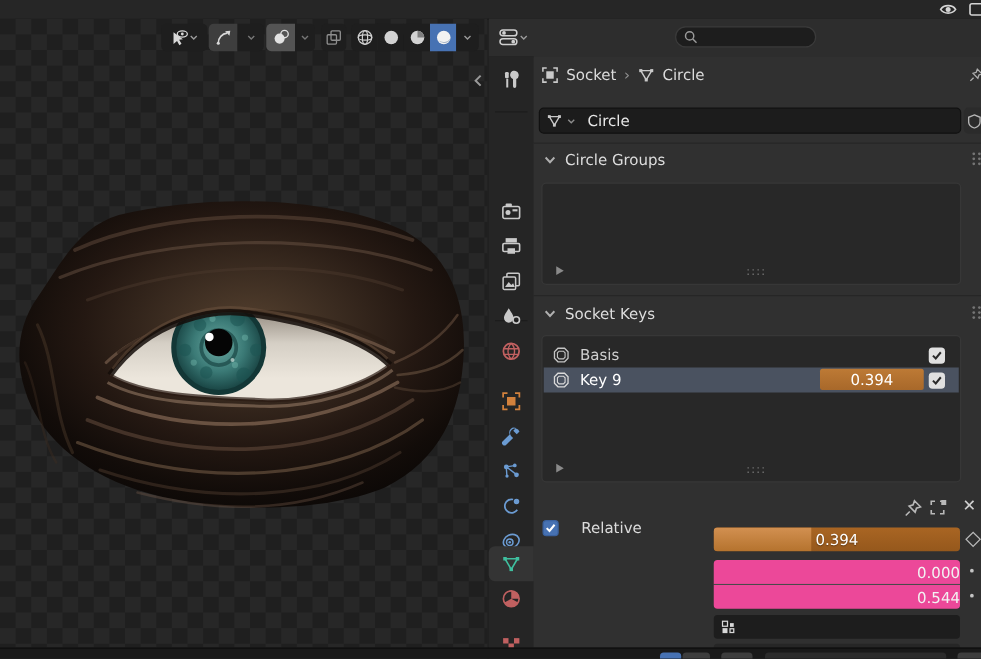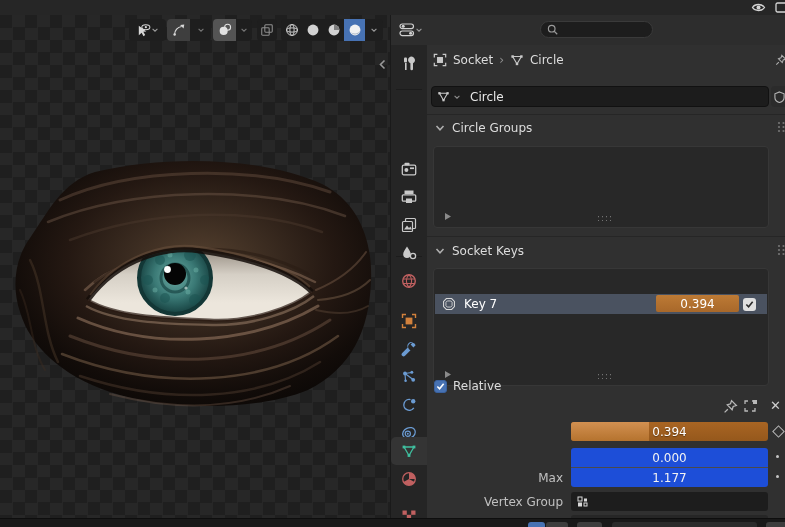--- a/index.html
+++ b/index.html
@@ -26,21 +26,21 @@
   .pbody{left:427px;top:45px;width:358px;height:473px;background:#303030;}
   .panel-sep{position:absolute;left:0;width:358px;height:1px;background:#262626;}
   .ptitle{color:#dddddd;}
   .listbox{position:absolute;background:#282828;border:1px solid #373737;border-radius:4px;box-sizing:border-box;}
   .lrow{position:absolute;left:1px;width:332px;height:20px;display:flex;align-items:center;}
   .lrow.sel{background:#4a5260;}
   .chip{position:absolute;height:17px;border-radius:2px;background:linear-gradient(#bd7a35,#a8682a);color:#fff;display:flex;align-items:center;justify-content:center;}
   .cbx{width:13px;height:13px;border-radius:3px;background:#e0e0e0;display:flex;align-items:center;justify-content:center;}
   .cbx.blue{background:#4772b3;border:1px solid #3a619e;box-sizing:border-box;}
   .lab{position:absolute;left:0px;width:136px;text-align:right;color:#c0c0c0;}
-  .fld{position:absolute;left:144px;width:197px;height:19px;background:#1d4ed8;color:#f2f2f2;display:flex;align-items:center;justify-content:center;}
+  .fld{position:absolute;left:144px;width:197px;height:19px;background:#ec4899;color:#f2f2f2;display:flex;align-items:center;justify-content:flex-end;}
   .slider{position:absolute;left:144px;width:197px;height:19px;border-radius:3px;background:linear-gradient(#a96523,#95581c);overflow:hidden;}
   .slider .fill{position:absolute;left:0;top:0;bottom:0;background:linear-gradient(#d29051,#b5732e);}
   .slider .txt{position:absolute;left:0;right:0;top:0;bottom:0;display:flex;align-items:center;justify-content:center;color:#fff;text-shadow:0 1px 1px rgba(0,0,0,.4);}
   .griptxt{color:#7a7a7a;letter-spacing:1px;font-size:9px;}
   .dot{width:3px;height:3px;border-radius:50%;background:#c4c4c4;}
   .diamond{width:7px;height:7px;border:1.4px solid #b8b8b8;transform:rotate(45deg);}
   .strip{left:0;top:518px;width:785px;height:9px;background:#191919;border-top:1px solid #0e0e0e;}
   .strip .bb{position:absolute;top:3px;height:6px;border-radius:3px 3px 0 0;}
 </style>
 </head>
@@ -432,43 +432,55 @@
           <circle cx="6.5" cy="2" r="1.1"></circle>
           <circle cx="2" cy="6" r="1.1"></circle>
           <circle cx="6.5" cy="6" r="1.1"></circle>
           <circle cx="2" cy="10" r="1.1"></circle>
           <circle cx="6.5" cy="10" r="1.1"></circle>
         </g>
     </svg>
 
     <div class="listbox" style="left:6px;top:223px;width:336px;height:118px">
 
+      <div class="lrow" style="top:5px">
+        <svg style="margin-left:7px" width="14" height="14" viewBox="0 0 16 16">
+          <path d="M5,1.8 L11,1.8 L14.2,5 L14.2,11 L11,14.2 L5,14.2 L1.8,11 L1.8,5 Z" fill="none" stroke="#c4c4c4" stroke-width="1.2"></path>
+          <path d="M6,4.5 L10,4.5 L11.5,6 L11.5,10 L10,11.5 L6,11.5 L4.5,10 L4.5,6 Z" fill="none" stroke="#c4c4c4" stroke-width="1"></path>
+        </svg>
+        <span style="margin-left:8px;color:#cfcfcf">Basis</span>
+        <div class="cbx" style="position:absolute;left:308px">
+          <svg width="9" height="9" viewBox="0 0 10 10">
+              <polyline points="1.5,5 4,7.5 8.5,2" fill="none" stroke="#2a2a2a" stroke-width="1.8"></polyline>
+            </svg>
+        </div>
+      </div>
 
       <div class="lrow sel" style="top:25px">
         <svg style="margin-left:7px" width="14" height="14" viewBox="0 0 16 16">
           <path d="M5,1.8 L11,1.8 L14.2,5 L14.2,11 L11,14.2 L5,14.2 L1.8,11 L1.8,5 Z" fill="none" stroke="#dadada" stroke-width="1.2"></path>
           <path d="M6,4.5 L10,4.5 L11.5,6 L11.5,10 L10,11.5 L6,11.5 L4.5,10 L4.5,6 Z" fill="none" stroke="#dadada" stroke-width="1"></path>
         </svg>
-        <span style="margin-left:8px;color:#ffffff">Key 7</span>
+        <span style="margin-left:8px;color:#ffffff">Key 9</span>
         <div class="chip" style="left:221px;top:1px;width:83px">
           <span>0.394</span>
         </div>
         <div class="cbx" style="position:absolute;left:308px">
           <svg width="9" height="9" viewBox="0 0 10 10">
               <polyline points="1.5,5 4,7.5 8.5,2" fill="none" stroke="#2a2a2a" stroke-width="1.8"></polyline>
             </svg>
         </div>
       </div>
       <svg class="abs" style="left:10px;bottom:6px" width="8" height="9" viewBox="0 0 8 9">
           <path d="M1,1 L7,4.5 L1,8 Z" fill="#8a8a8a"></path>
         </svg>
       <span class="abs griptxt" style="left:163px;bottom:4px">::::</span>
     </div>
 
-    <div class="abs row" style="left:7px;top:334px;gap:6px">
+    <div class="abs row" style="left:7px;top:370px;gap:18px">
       <div class="cbx blue">
         <svg width="9" height="9" viewBox="0 0 10 10">
             <polyline points="1.5,5 4,7.5 8.5,2" fill="none" stroke="#ffffff" stroke-width="1.8"></polyline>
           </svg>
       </div>
       <span>Relative</span>
     </div>
     <svg class="abs" style="left:296px;top:354px" width="15" height="15" viewBox="0 0 14 14">
       <path d="M8,1.5 L12.5,6 L9.5,7 L8.5,10 L4,5.5 L7,4.5 Z M4.5,9.5 L1.5,12.5" fill="none" stroke="#b8b8b8" stroke-width="1.2"></path>
     </svg>
@@ -482,27 +494,25 @@
       <div class="fill" style="width: 39.4%;"></div>
       <div class="txt">0.394</div>
     </div>
     <div class="abs diamond" style="left:347px;top:382px"></div>
 
     <div class="fld" style="top:403px;border-radius:3px 3px 0 0;border-bottom:1px solid #4a4a4a">
       <span>0.000</span>
     </div>
     <div class="abs dot" style="left:349px;top:410px"></div>
 
-    <div class="abs lab" style="top:426px">Max</div>
     <div class="fld" style="top:423px;border-radius:0 0 3px 3px">
-      <span>1.177</span>
+      <span>0.544</span>
     </div>
     <div class="abs dot" style="left:349px;top:430px"></div>
 
-    <div class="abs lab" style="top:450px">Vertex Group</div>
     <div class="fld" style="top:447px;background:#1d1d1d;border-radius:3px;justify-content:flex-start;padding-left:6px;box-sizing:border-box">
       <svg width="12" height="12" viewBox="0 0 12 12">
         <g fill="#d8d8d8">
           <rect x="1" y="1" width="4" height="4" fill="none" stroke="#d8d8d8" stroke-width="1"></rect>
           <rect x="1" y="6.5" width="4" height="4"></rect>
           <rect x="7" y="2.5" width="3" height="3"></rect>
           <rect x="7" y="7" width="3" height="3" fill="none" stroke="#d8d8d8" stroke-width="1"></rect>
         </g>
       </svg>
       <span></span>

